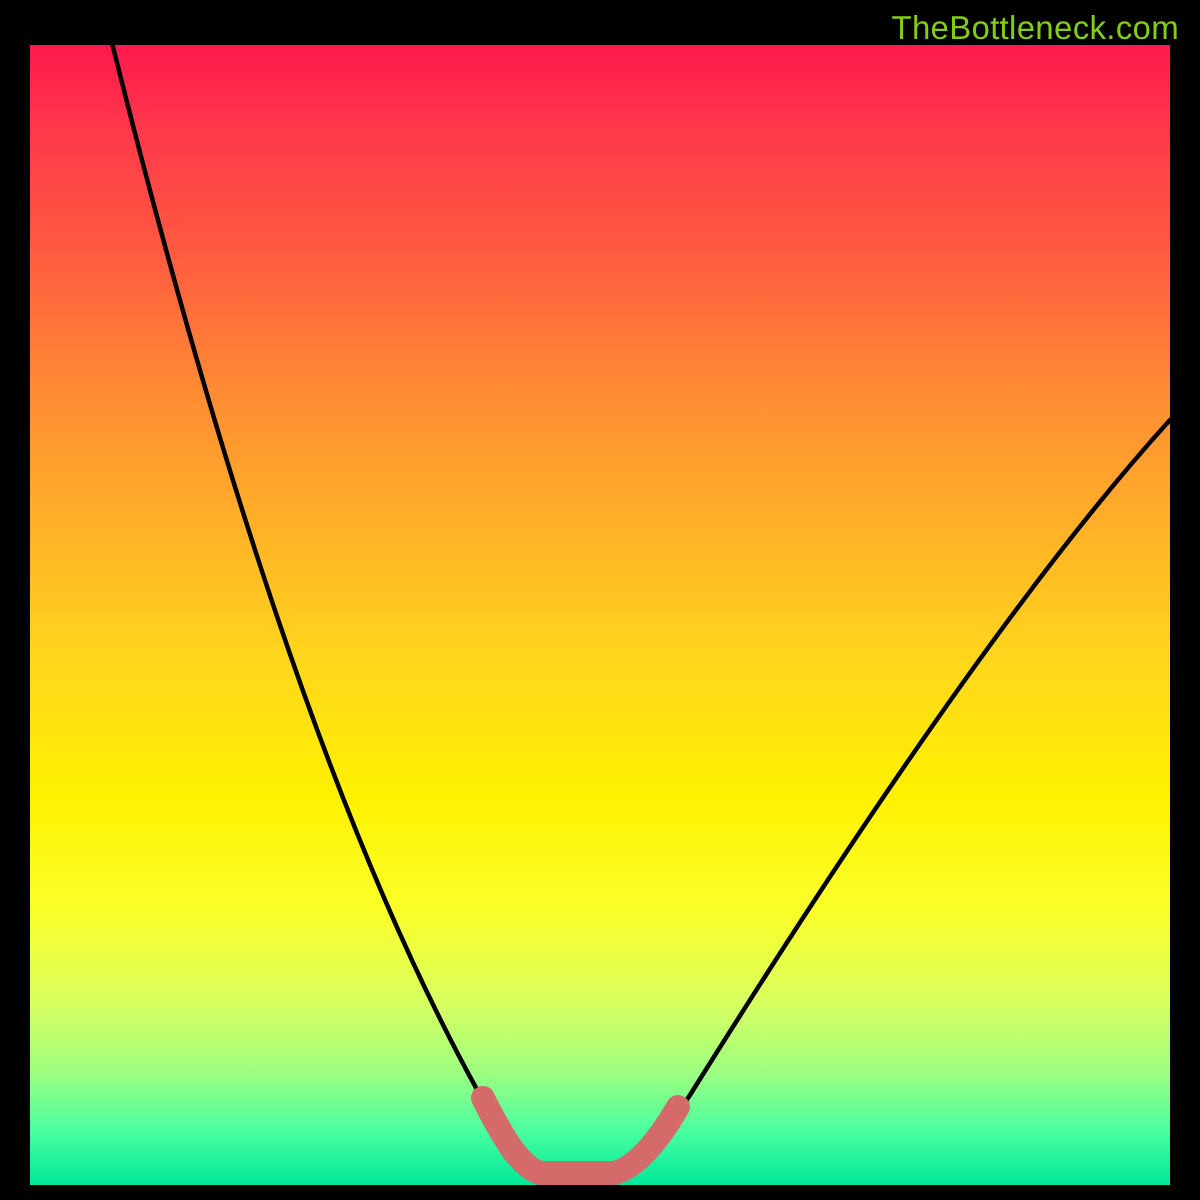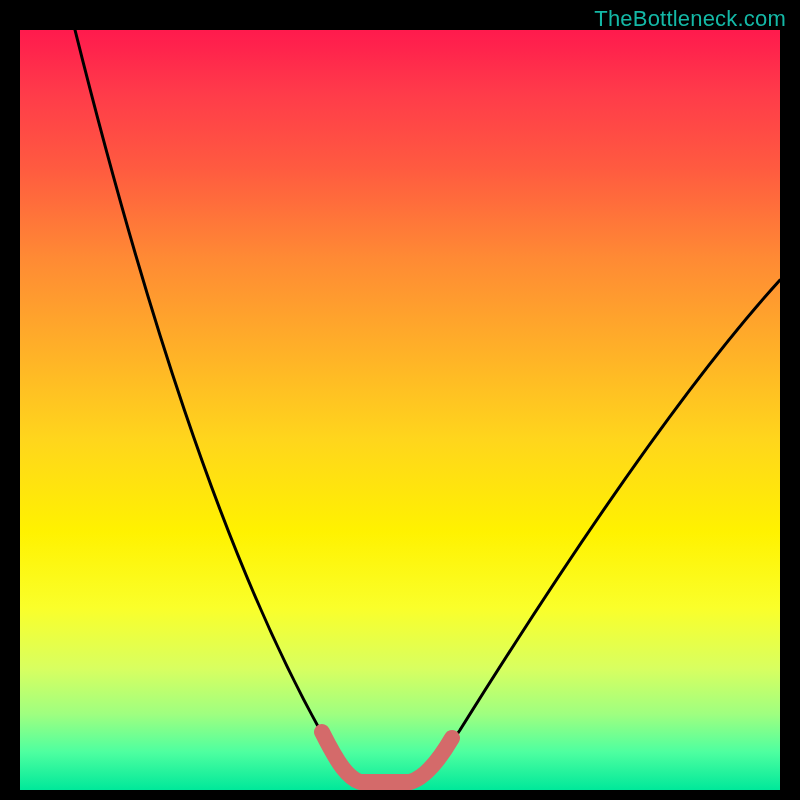--- a/index.html
+++ b/index.html
@@ -37,21 +37,21 @@
       #d8ff60 84%,
       #9fff80 90%,
       #4effa0 95%,
       #00e89a 100%
     );
   }
   .watermark {
     position: absolute;
     top: 6px;
     right: 14px;
-    color: #14b8a6;
+    color: #84cc16;
     font-size: 22px;
     font-weight: 400;
     letter-spacing: 0.2px;
     z-index: 5;
   }
   svg.curves {
     position: absolute;
     left: 0;
     top: 0;
     width: 760px;

